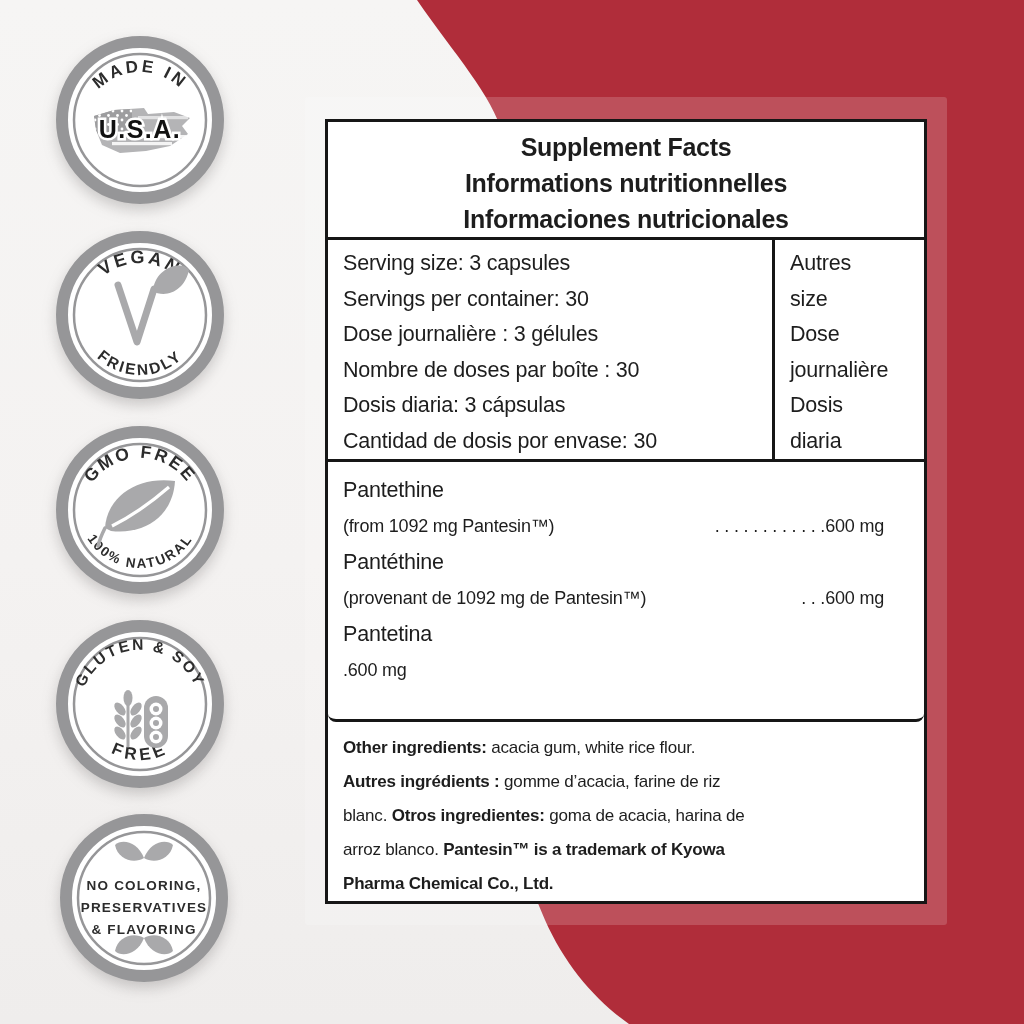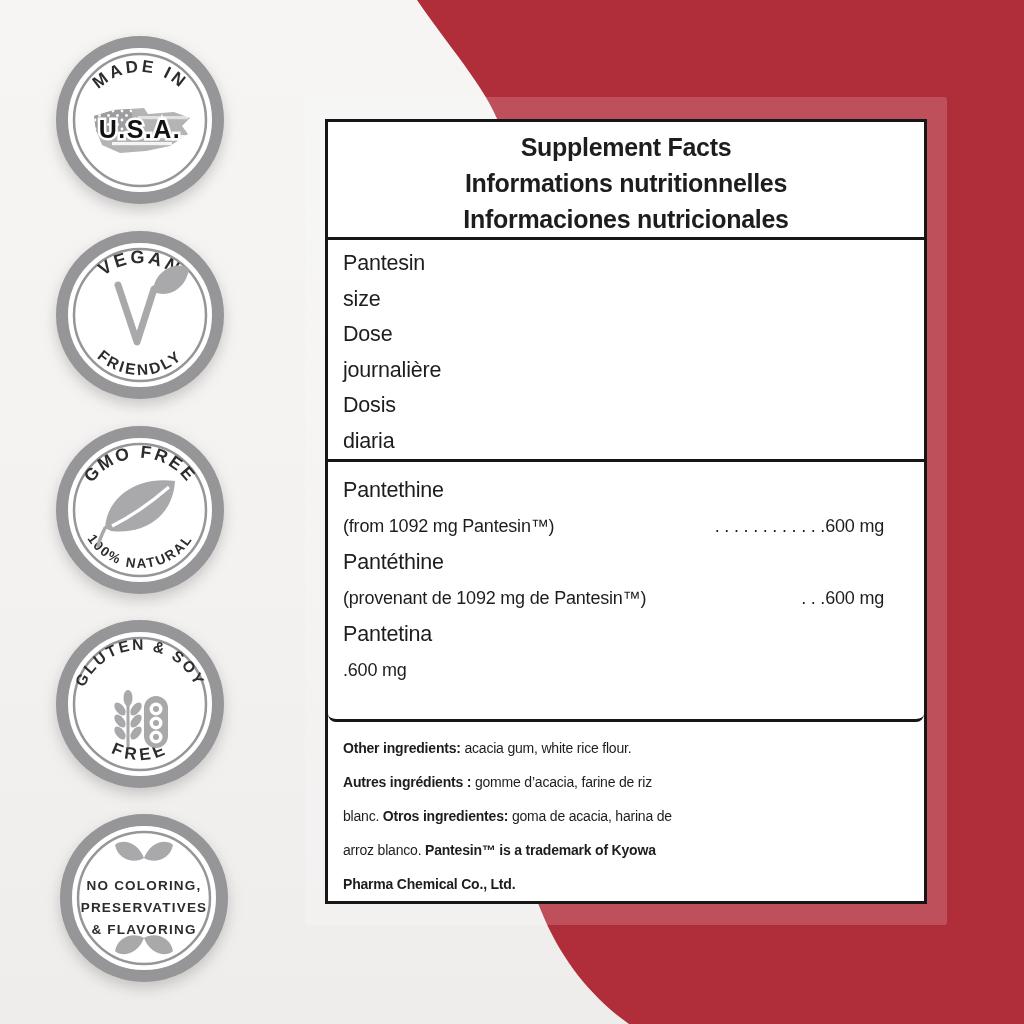--- a/index.html
+++ b/index.html
@@ -28,21 +28,21 @@
   .serving-right { flex:1; padding:6px 4px 0 15px; }
   .serving-line { font-size:21.5px; line-height:35.5px; white-space:nowrap; letter-spacing:-0.2px; }
 
   .actives { height:300px; border-bottom:3px solid #161616; padding:10px 40px 0 15px;border-radius:8px; }
   .ing-name { font-size:21.5px; line-height:36px; letter-spacing:-0.2px; }
   .ing-amount-line { font-size:18px; line-height:36px; letter-spacing:-0.2px;
                      display:flex; justify-content:space-between; }
   .ing-amount-line .leader-amt { white-space:nowrap; }
 
   .other { flex:1; padding:9px 18px 0 15px; }
-  .other-line { font-size:14px; line-height:34px; letter-spacing:-0.2px; white-space:nowrap; }
+  .other-line { font-size:17px; line-height:34px; letter-spacing:-0.2px; white-space:nowrap; }
   .b { font-weight:bold; }
 
   
   .badge { position:absolute; width:176px; height:176px;
            filter:drop-shadow(0 6px 7px rgba(90,85,85,0.28)); }
   .badge svg { width:176px; height:176px; display:block; }
   .badge-1 { left:52px; top:32px; }
   .badge-2 { left:52px; top:227px; }
   .badge-3 { left:52px; top:422px; }
   .badge-4 { left:52px; top:616px; }
@@ -69,22 +69,30 @@
 
   <div class="panel">
 
     <div class="panel-header">
       <div>Supplement Facts</div>
       <div>Informations nutritionnelles</div>
       <div>Informaciones nutricionales</div>
     </div>
 
     <div class="serving">
+      <div class="serving-left">
+        <div class="serving-line">Serving size: 3 capsules</div>
+        <div class="serving-line">Servings per container: 30</div>
+        <div class="serving-line">Dose journalière : 3 gélules</div>
+        <div class="serving-line">Nombre de doses par boîte : 30</div>
+        <div class="serving-line">Dosis diaria: 3 cápsulas</div>
+        <div class="serving-line">Cantidad de dosis por envase: 30</div>
+      </div>
       <div class="serving-right">
-        <div class="serving-line">Pantesin</div>
+        <div class="serving-line">Autres</div>
         <div class="serving-line">size</div>
         <div class="serving-line">Dose</div>
         <div class="serving-line">journalière</div>
         <div class="serving-line">Dosis</div>
         <div class="serving-line">diaria</div>
       </div>
     </div>
 
     <div class="actives">
       <div class="ing-name">Pantethine</div>

